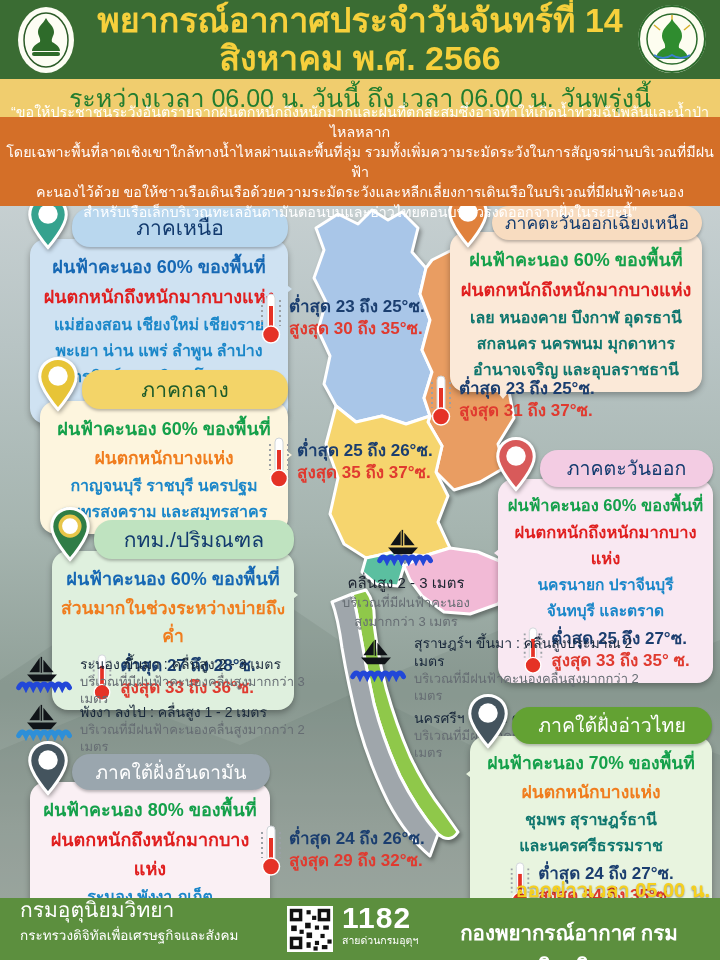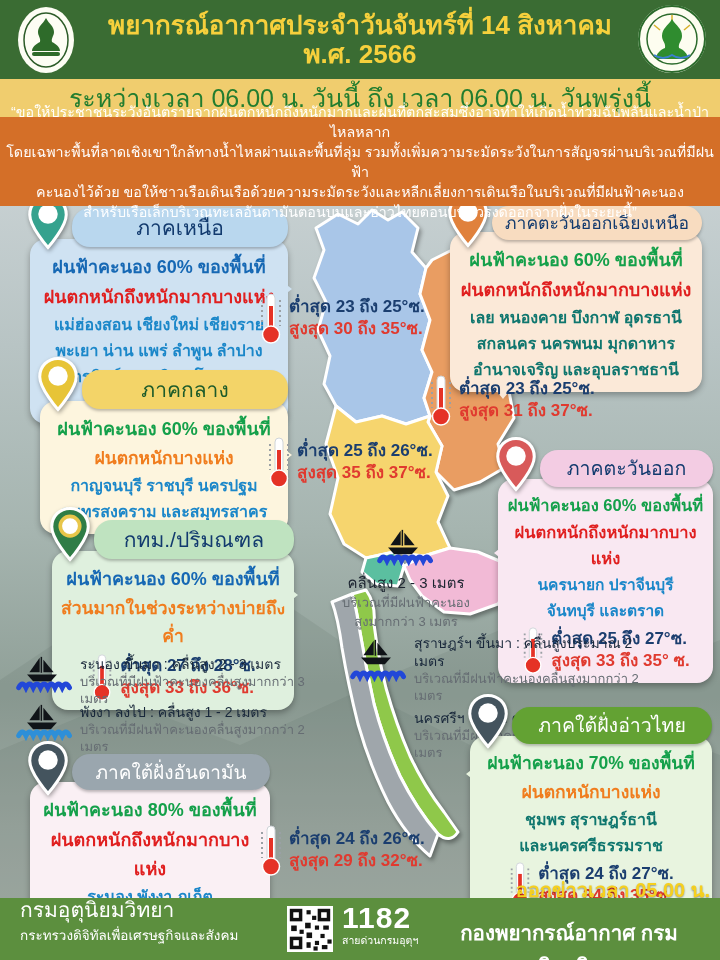--- a/index.html
+++ b/index.html
@@ -1,21 +1,21 @@
 <!DOCTYPE html>
 <html><head>
 <meta charset="utf-8">
 <style>
   html,body{margin:0;padding:0;background:#666;}
   .page{position:relative;width:720px;height:960px;overflow:hidden;
     font-family:"Liberation Sans","DejaVu Sans",sans-serif;
     background:linear-gradient(180deg,#d6dcdf 0%,#c9d2d4 18%,#b8c4c4 36%,#a6b5b0 55%,#90a098 72%,#a7b2ab 86%,#b6beb8 100%);}
   
   .top-bar{position:absolute;left:0;top:0;width:720px;height:79px;background:#3a6c33;display:flex;align-items:center;justify-content:center;z-index:5;}
-  .top-title{color:#f6d03c;font-weight:bold;font-size:26px;text-align:center;padding:0 86px;line-height:1.1;}
+  .top-title{color:#f6d03c;font-weight:bold;font-size:34px;text-align:center;padding:0 86px;line-height:1.1;}
   .logo{position:absolute;top:5px;}
   .logo-left{left:16px;}
   .logo-right{right:12px;top:3px;}
   .period-bar{position:absolute;left:0;top:79px;width:720px;height:38px;background:#f0cd6e;color:#227d2f;font-weight:normal;font-size:25px;text-align:center;line-height:38px;z-index:5;}
   .advisory{position:absolute;left:0;top:117px;width:720px;height:89px;background:#d46f28;color:#fff;z-index:5;
     display:flex;flex-direction:column;justify-content:center;text-align:center;font-size:14.3px;line-height:20px;font-weight:500;}
   
   .map-svg{position:absolute;left:282px;top:200px;width:240px;height:690px;z-index:1;}
   .mountains{position:absolute;left:0;top:560px;width:720px;height:340px;z-index:0;opacity:.5;}
   

